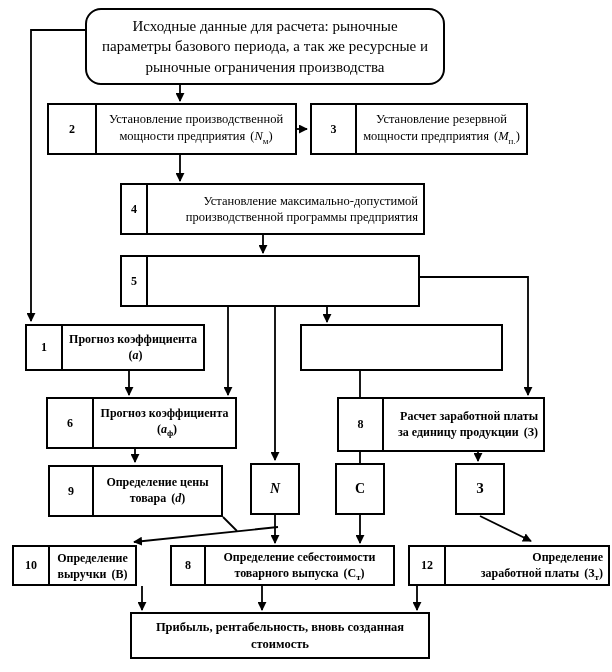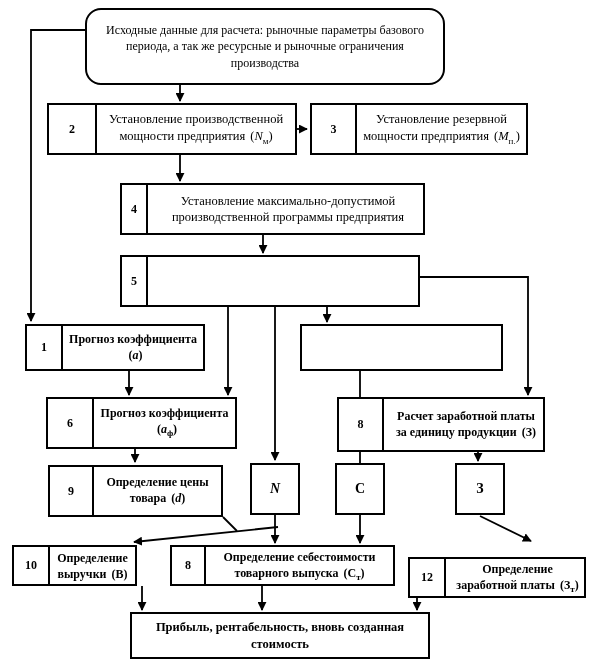--- a/index.html
+++ b/index.html
@@ -13,24 +13,24 @@
     position:absolute;display:flex;border:2px solid #000;background:#fff;
     box-sizing:border-box;
   }
   .round{border-radius:16px;}
   .num{
     border-right:2px solid #000;display:flex;align-items:center;justify-content:center;
     font-weight:bold;font-size:12px;flex-shrink:0;
   }
   .txt{flex:1;display:flex;align-items:center;justify-content:center;padding:20px 5px;}
   .inner{width:100%;text-align:center;font-size:12.5px;line-height:1.3;}
-  .txt.left .inner{text-align:center;padding-left:5px;}
+  .txt.left .inner{text-align:right;padding-left:5px;}
   .bold .inner{font-weight:bold;font-size:12px;}
   .startbox{align-items:center;justify-content:center;}
-  .startbox .inner{font-size:12px;line-height:1.35;padding:0 14px;}
+  .startbox .inner{font-size:15px;line-height:1.35;padding:0 14px;}
   .finalbox .inner{font-weight:bold;font-size:12.5px;}
   .small{align-items:center;justify-content:center;font-weight:bold;font-size:14px;}
   .small .inner{font-size:14px;}
   .it{font-style:italic;}
   .fm{margin-left:5px;white-space:nowrap;}
   sub{font-size:9px;}
 </style>
 </head>
 <body>
 
@@ -142,21 +142,21 @@
     </div>
   </div>
 
   <div class="box bold" style="left:170px;top:545px;width:225px;height:41px">
     <div class="num" style="width:32px">8</div>
     <div class="txt">
       <div class="inner"><span>Определение себестоимости товарного выпуска</span><span class="fm"><span>(</span><span>С</span><sub>т</sub><span>)</span></span></div>
     </div>
   </div>
 
-  <div class="box bold" style="left:408px;top:557px;width:178px;height:41px">
+  <div class="box bold" style="left:408px;top:545px;width:202px;height:41px">
     <div class="num" style="width:34px">12</div>
     <div class="txt left">
       <div class="inner"><span>Определение</span><br><span>заработной платы</span><span class="fm"><span>(</span><span>З</span><sub>т</sub><span>)</span></span></div>
     </div>
   </div>
 
   <div class="box startbox finalbox" style="left:130px;top:612px;width:300px;height:47px;border-radius:0">
     <div class="inner">Прибыль, рентабельность, вновь созданная стоимость</div>
   </div>
 

